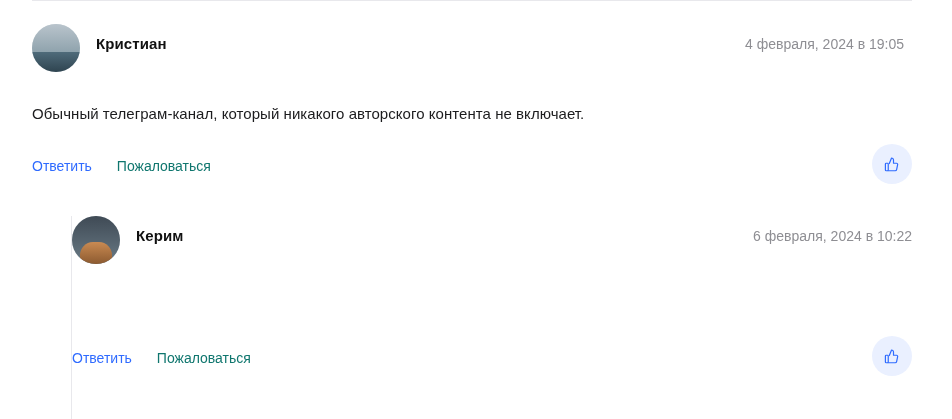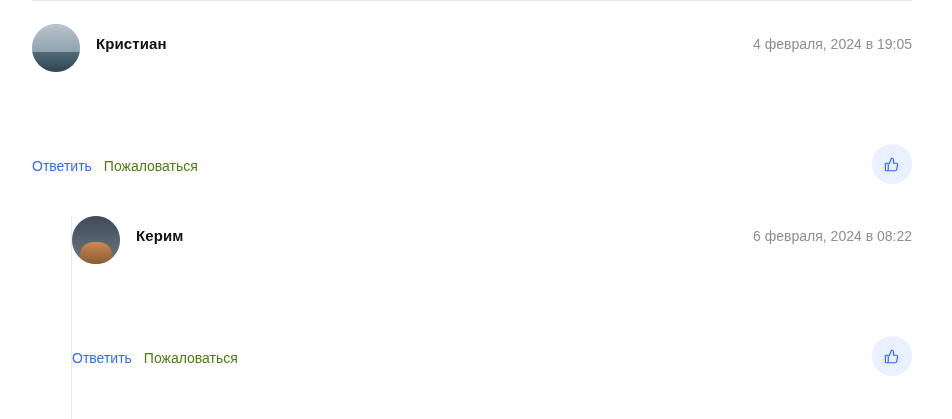--- a/index.html
+++ b/index.html
@@ -93,49 +93,49 @@
     letter-spacing: 0.1px;
   }
   .date {
     position: absolute;
     right: 0;
     top: 12px;
     font-size: 14px;
     color: #8e8e93;
     white-space: nowrap;
   }
-  .root .date { right: 0; }
+  .root .date { right: 8px; }
   .reply .date { right: 0; }
 
   .body-text {
     position: absolute;
     left: 0;
     top: 80px;
     font-size: 15px;
     line-height: 20px;
     color: #1c1c1e;
     letter-spacing: 0.05px;
   }
 
   .actions {
     position: absolute;
     left: 0;
     top: 134px;
     display: flex;
     align-items: center;
-    gap: 12px;
+    gap: 25px;
   }
   .action-link {
     font-size: 14px;
     color: #2f6bff;
     cursor: pointer;
     white-space: nowrap;
   }
   .action-link.muted {
-    color: #4d7c0f;
+    color: #0f766e;
   }
 
   .like-btn {
     position: absolute;
     top: 120px;
     width: 40px;
     height: 40px;
     border-radius: 50%;
     background: #eaf0ff;
     display: flex;
@@ -157,20 +157,21 @@
   <div class="comment root">
     <div class="head">
       <div class="avatar">
         <div class="sky"></div>
         <div class="sea"></div>
       </div>
       <div class="author">Кристиан</div>
       <div class="date">4 февраля, 2024 в 19:05</div>
     </div>
 
+    <div class="body-text">Обычный телеграм-канал, который никакого авторского контента не включает.</div>
 
     <div class="actions">
       <span class="action-link">Ответить</span>
       <span class="action-link muted">Пожаловаться</span>
     </div>
 
     <div class="like-btn">
       <span>
         <svg width="18" height="18" viewBox="0 0 24 24" fill="none" stroke="#2f6bff" stroke-width="1.6" stroke-linecap="round" stroke-linejoin="round">
           <path d="M7 21h9.2a2 2 0 0 0 1.96-1.6l1.3-6.2A1.6 1.6 0 0 0 17.9 11H14V6.6A2.6 2.6 0 0 0 11.4 4l-3 7.4"></path>
@@ -182,21 +183,21 @@
 
   <div class="comment reply">
     <div class="thread-line"></div>
 
     <div class="head">
       <div class="avatar person">
         <div class="sky"></div>
         <div class="sea"></div>
       </div>
       <div class="author">Керим</div>
-      <div class="date">6 февраля, 2024 в 08:22</div>
+      <div class="date">6 февраля, 2024 в 10:22</div>
     </div>
 
 
     <div class="actions">
       <span class="action-link">Ответить</span>
       <span class="action-link muted">Пожаловаться</span>
     </div>
 
     <div class="like-btn">
       <span>

